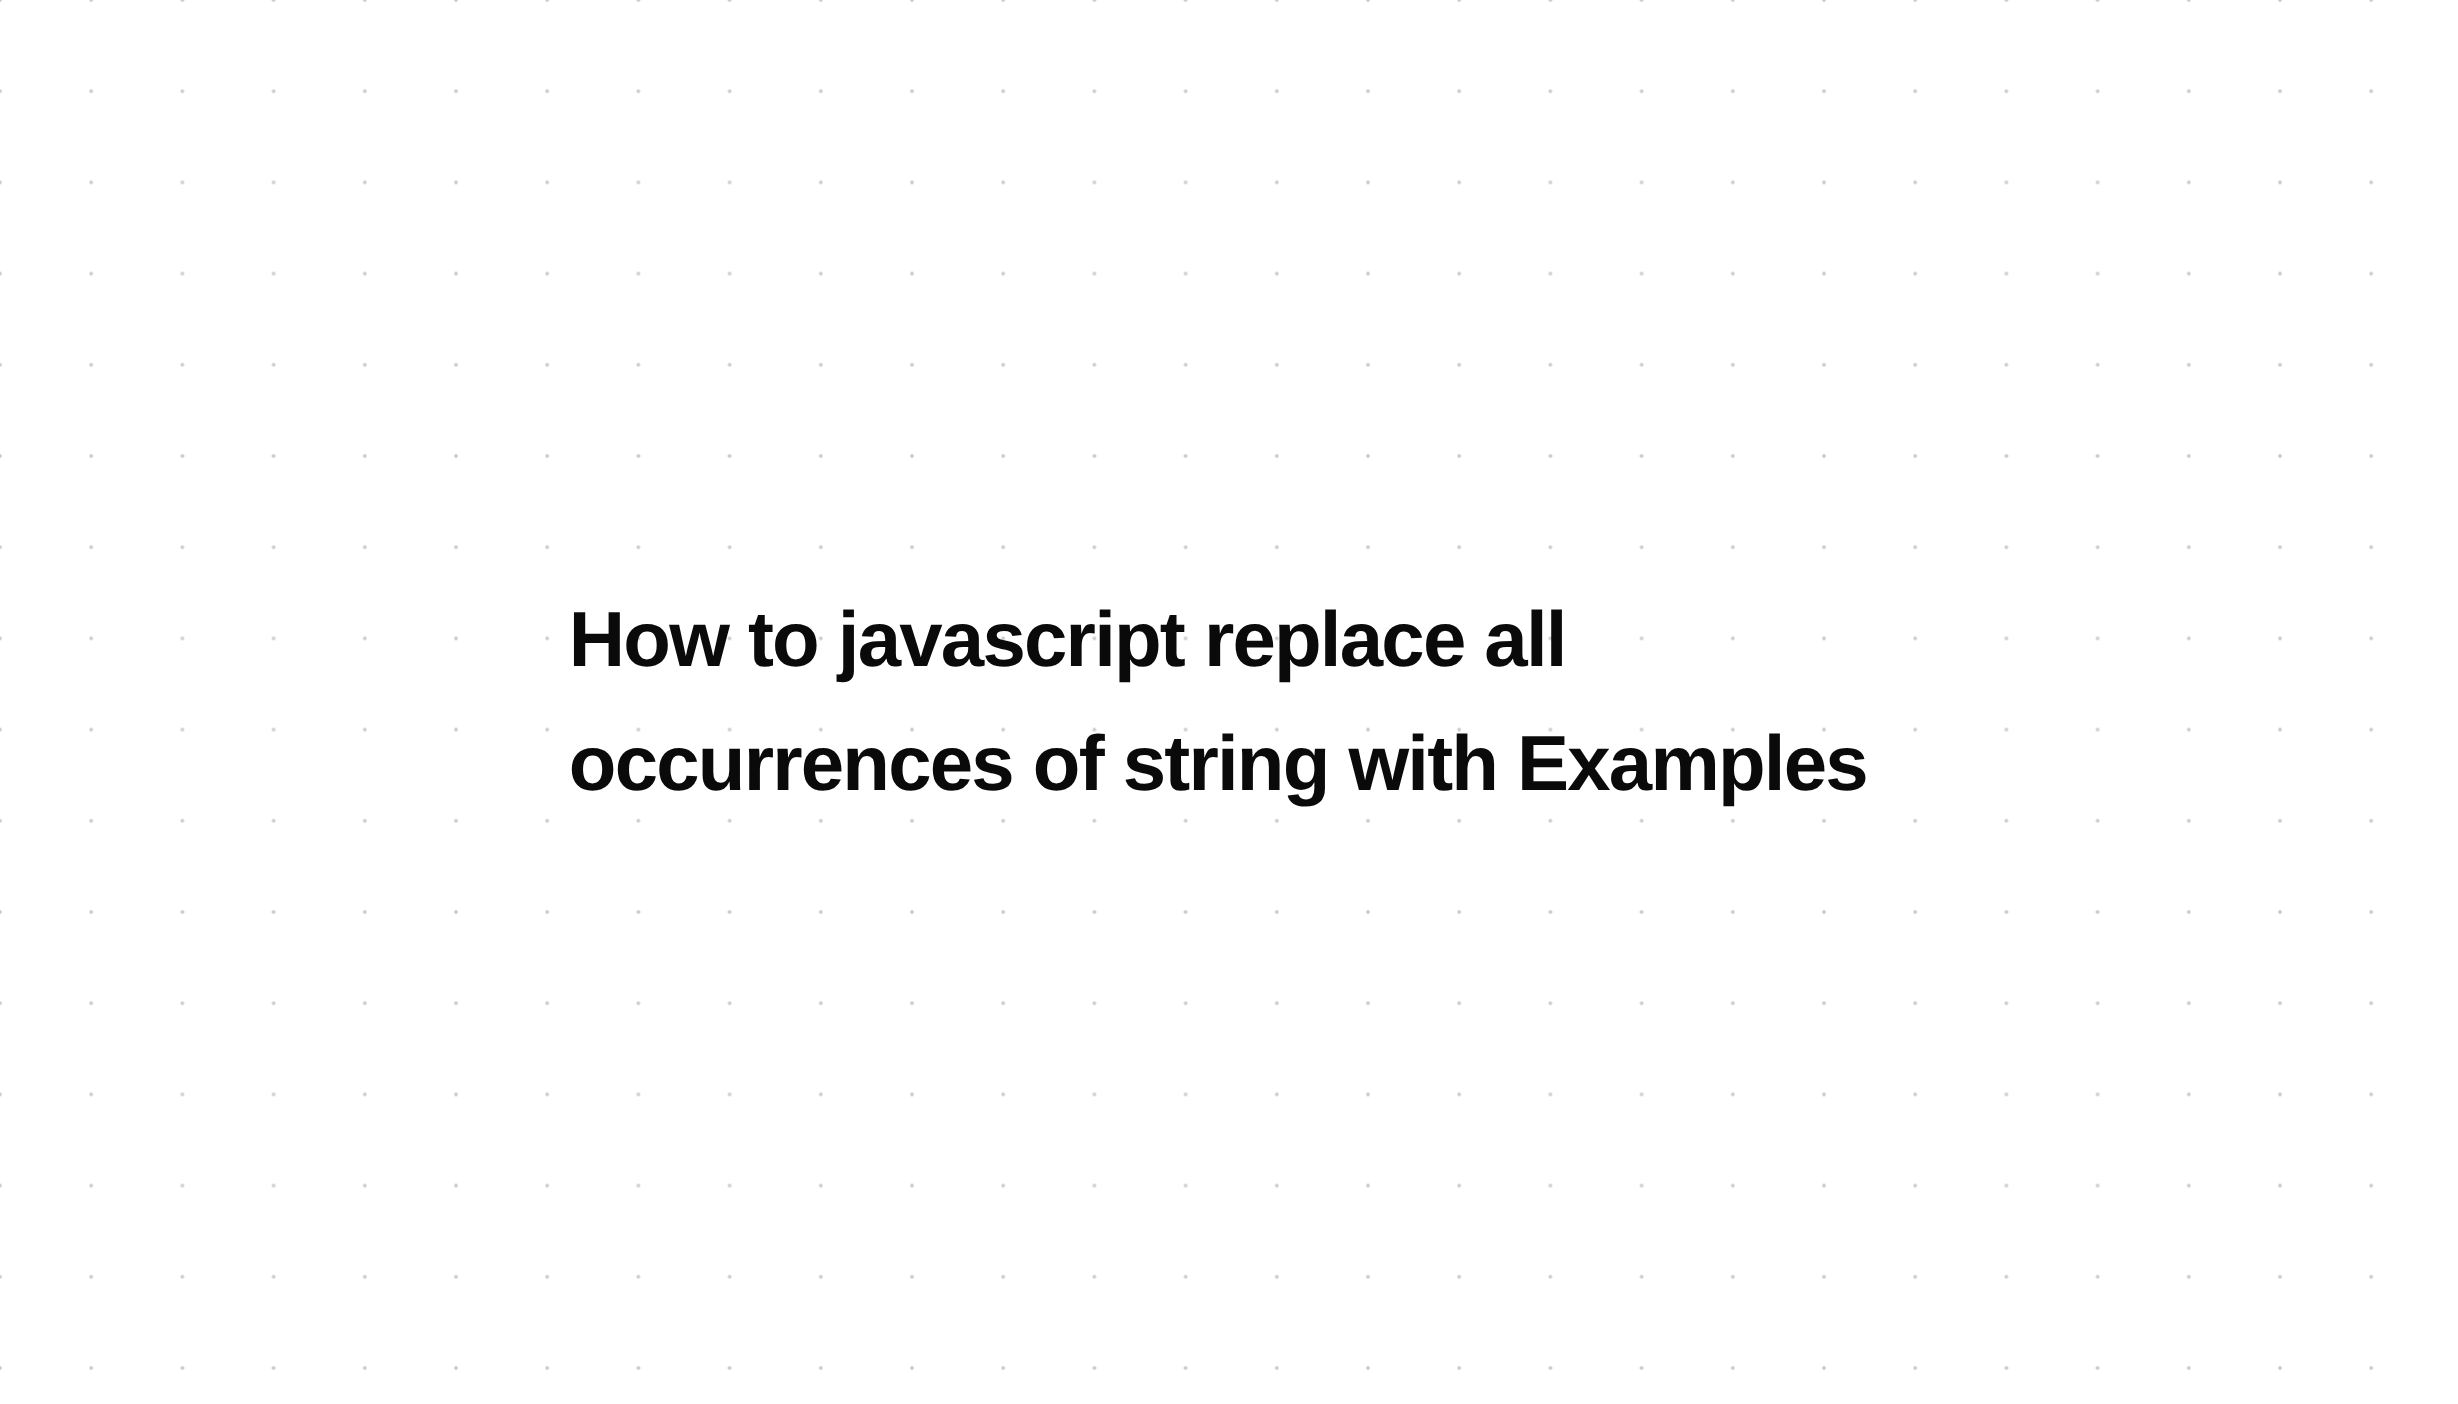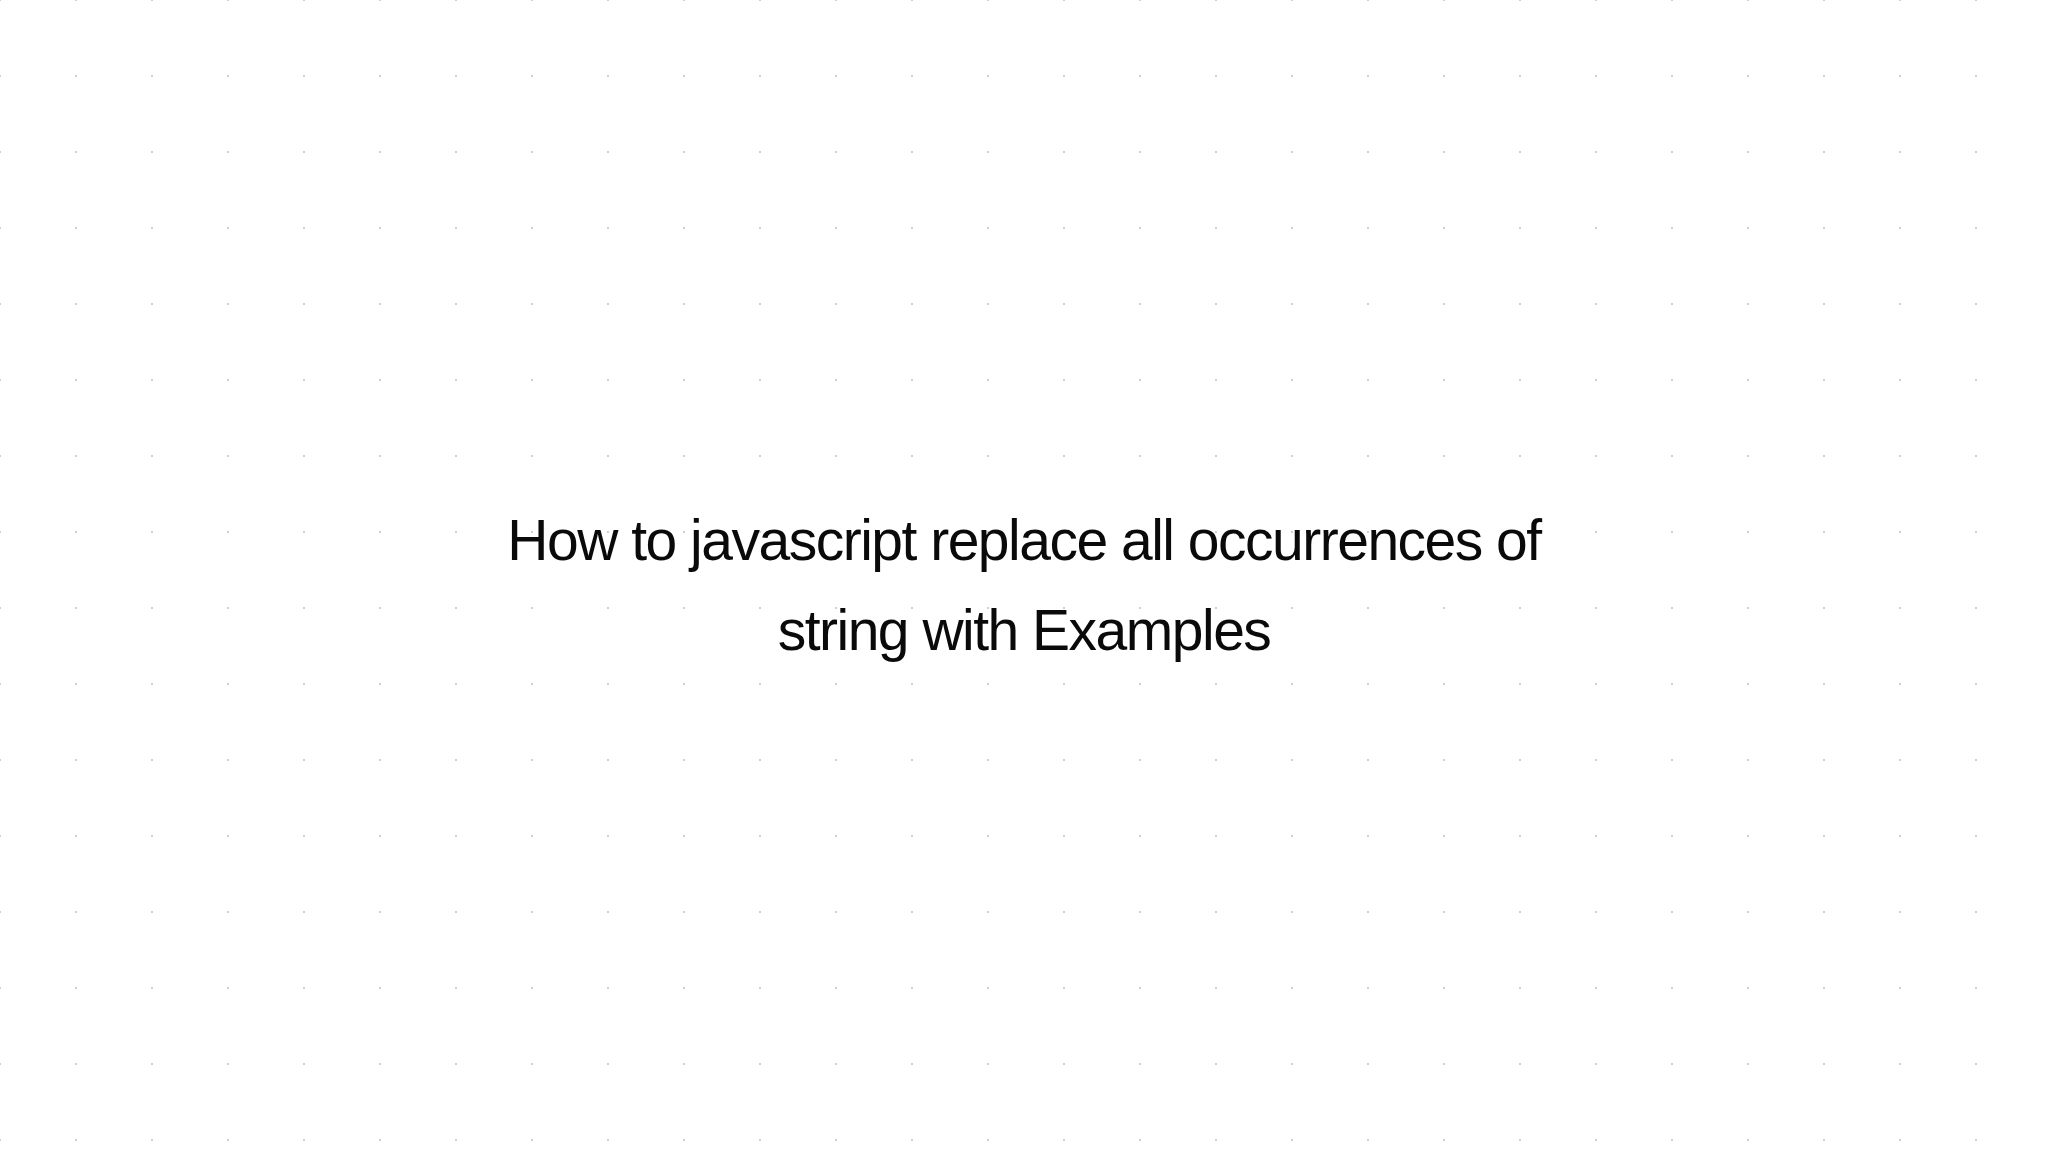--- a/index.html
+++ b/index.html
@@ -15,23 +15,23 @@
       background-image: radial-gradient(circle, #d0d0d0 1.5px, transparent 1.5px);
       background-size: 76px 76px;
       background-position: 38px 38px;
       display: flex;
       align-items: center;
       justify-content: center;
       font-family: -apple-system, BlinkMacSystemFont, "Segoe UI", Helvetica, Arial, sans-serif;
     }
     
     .title {
-      text-align: center;
-      font-weight: 400;
-      font-size: 57px;
+      text-align: left;
+      font-weight: 700;
+      font-size: 65px;
       line-height: 1.58;
       color: #0a0a0a;
       letter-spacing: -1.5px;
       max-width: 1100px;
     }
   </style>
 </head>
 <body>
 
 <h1 class="title">How to javascript replace all occurrences of string with Examples</h1>

